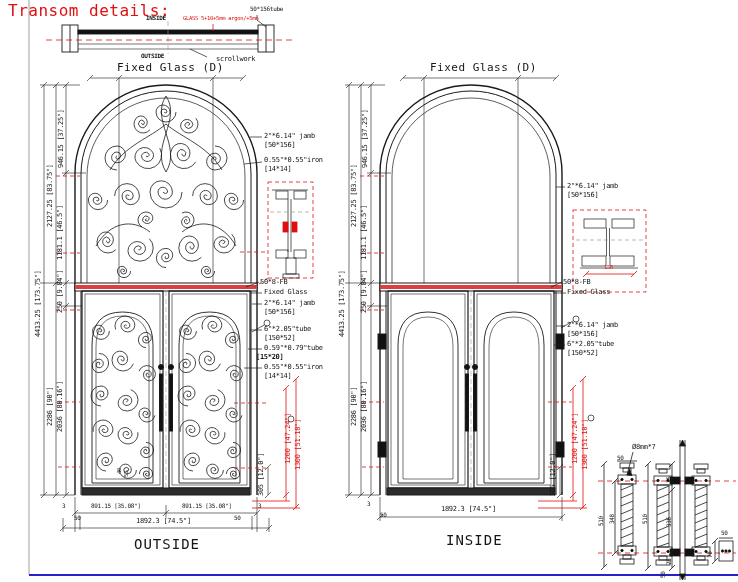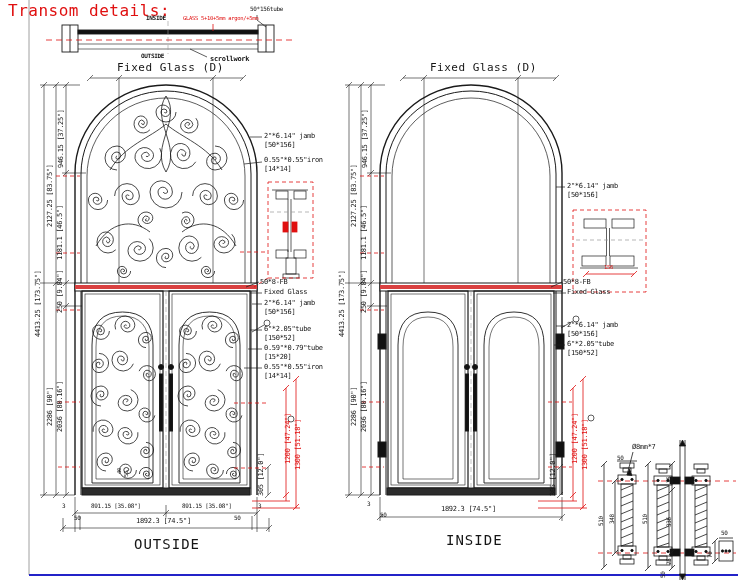--- a/index.html
+++ b/index.html
@@ -391,21 +391,21 @@
         <use href="#tk" transform="translate(715,561)"></use>
   </g>
 </svg>
 
 <div class="lbl m16 red" style="left:8px;top:3px;">Transom details:</div>
 
 <div class="lbl m6 bold" style="left:146px;top:15px;">INSIDE</div>
 <div class="lbl m55 red" style="left:183px;top:16px;">GLASS 5+10+5mm argon/+5mm</div>
 <div class="lbl m6" style="left:250px;top:6px;">50*156tube</div>
 <div class="lbl m6 bold" style="left:141px;top:53px;">OUTSIDE</div>
-<div class="lbl" style="left:210px;top:56px;font-weight:bold;">scrollwork</div>
+<div class="lbl" style="left:216px;top:56px;">scrollwork</div>
 
 <div class="lbl m11" style="left:117px;top:62px;">Fixed Glass (D)</div>
 <div class="lbl m11" style="left:430px;top:62px;">Fixed Glass (D)</div>
 
 <div class="lbl v" style="left:58px;top:168px;">946.15 [37.25"]</div>
 <div class="lbl v" style="left:47px;top:227px;">2127.25 [83.75"]</div>
 <div class="lbl v" style="left:57px;top:260px;">1181.1 [46.5"]</div>
 <div class="lbl v" style="left:57px;top:313px;">250 [9.84"]</div>
 <div class="lbl v" style="left:35px;top:337px;">4413.25 [173.75"]</div>
 <div class="lbl v" style="left:47px;top:426px;">2286 [90"]</div>
@@ -447,21 +447,21 @@
 <div class="lbl" style="left:264px;top:142px;">[50*156]</div>
 <div class="lbl" style="left:264px;top:157px;">0.55"*0.55"iron</div>
 <div class="lbl" style="left:264px;top:166px;">[14*14]</div>
 <div class="lbl" style="left:260px;top:279px;">50*8-FB</div>
 <div class="lbl" style="left:264px;top:289px;">Fixed Glass</div>
 <div class="lbl" style="left:264px;top:300px;">2"*6.14" jamb</div>
 <div class="lbl" style="left:264px;top:309px;">[50*156]</div>
 <div class="lbl" style="left:264px;top:326px;">6"*2.05"tube</div>
 <div class="lbl" style="left:264px;top:335px;">[150*52]</div>
 <div class="lbl" style="left:264px;top:345px;">0.59"*0.79"tube</div>
-<div class="lbl" style="left:264px;top:354px;">[15*20]</div>
+<div class="lbl" style="left:256px;top:354px;font-weight:bold;">[15*20]</div>
 <div class="lbl" style="left:264px;top:364px;">0.55"*0.55"iron</div>
 <div class="lbl" style="left:264px;top:373px;">[14*14]</div>
 
 <div class="lbl" style="left:567px;top:183px;">2"*6.14" jamb</div>
 <div class="lbl" style="left:567px;top:192px;">[50*156]</div>
 <div class="lbl" style="left:563px;top:279px;">50*8-FB</div>
 <div class="lbl" style="left:567px;top:289px;">Fixed Glass</div>
 <div class="lbl" style="left:567px;top:322px;">2"*6.14" jamb</div>
 <div class="lbl" style="left:567px;top:331px;">[50*156]</div>
 <div class="lbl" style="left:567px;top:341px;">6"*2.05"tube</div>

